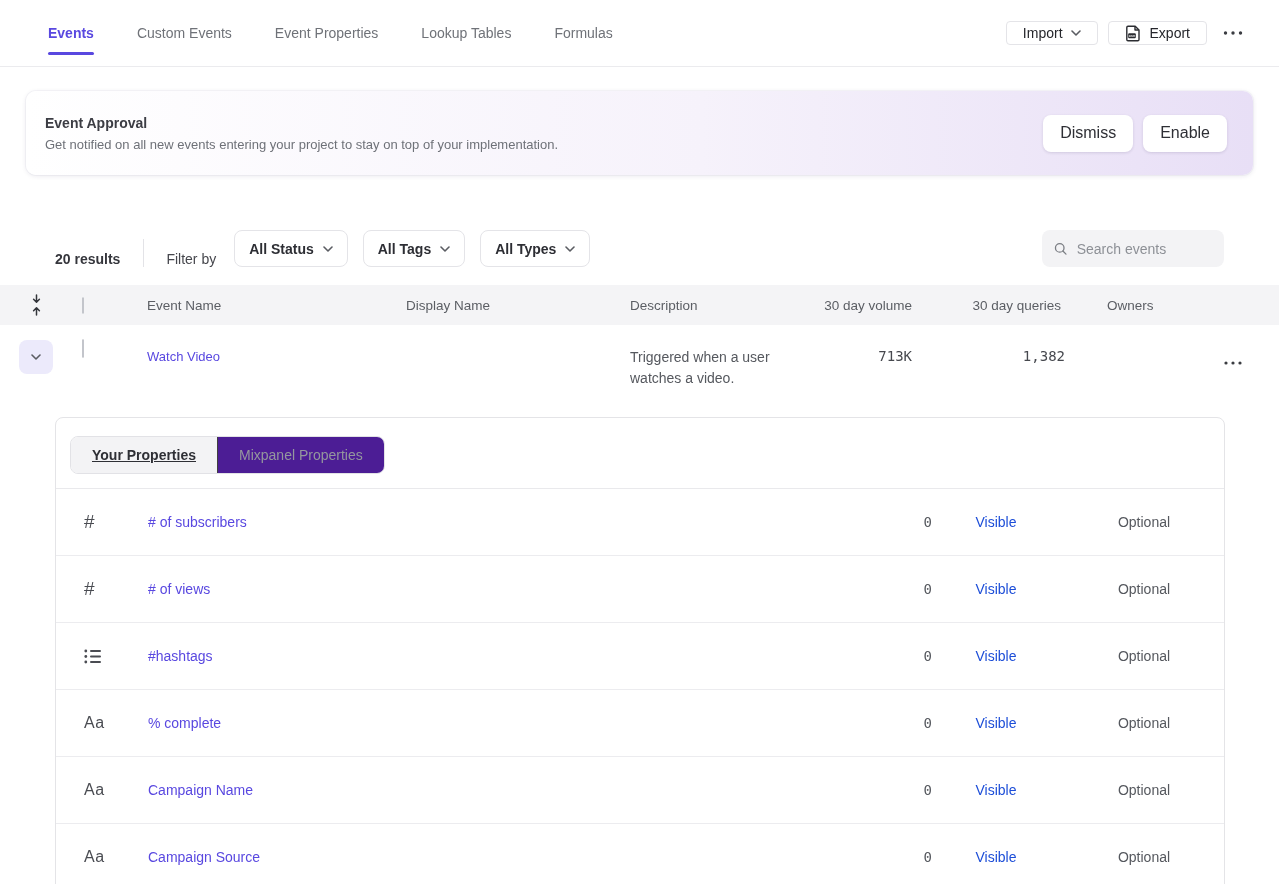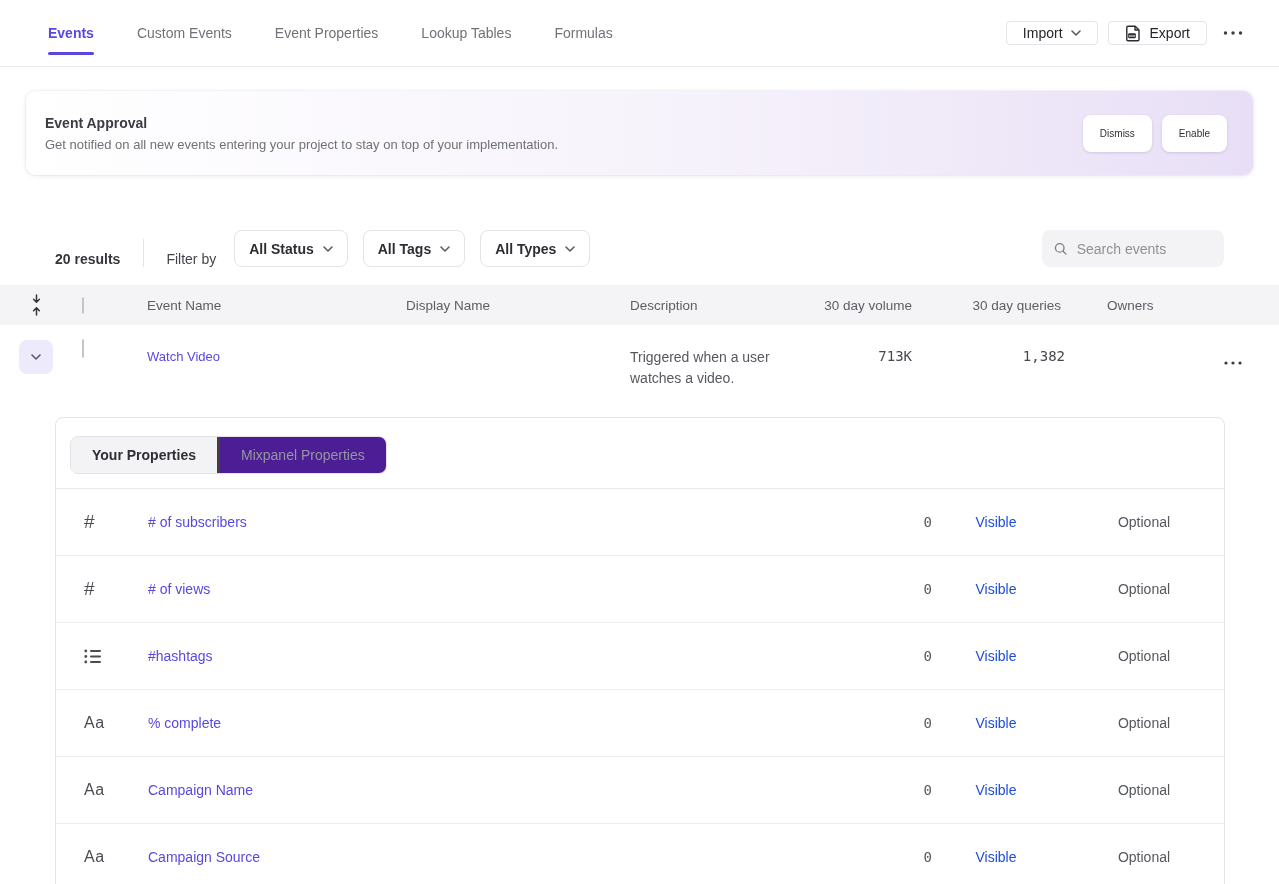--- a/index.html
+++ b/index.html
@@ -26,21 +26,21 @@
   
   .banner { margin:24px 26px 0; height:84px; border-radius:10px;
     background:linear-gradient(90deg,#ffffff 0%,#f6f2fb 55%,#e8dff6 100%);
     box-shadow:0 1px 5px rgba(40,30,80,.10), 0 0 0 1px rgba(40,30,80,.03);
     display:flex; align-items:center; padding:0 26px 0 19px; }
   .banner-text { display:flex; flex-direction:column; gap:6px; }
   .banner-title { font-size:14px; font-weight:700; color:#3c3d44; }
   .banner-desc { font-size:13px; color:#6e7178; }
   .banner-actions { margin-left:auto; display:flex; gap:10px; }
   .banner-btn { height:37px; padding:0 17px; background:#fff; border:none; border-radius:8px;
-    font-size:10px; font-weight:500; color:#2e2f35; cursor:pointer; font-family:inherit;
+    font-size:16px; font-weight:500; color:#2e2f35; cursor:pointer; font-family:inherit;
     box-shadow:0 1px 3px rgba(40,30,80,.14); }
 
   
   .toolbar { margin-top:56px; padding:0 55px 0 55px; display:flex; align-items:flex-end; height:36px; }
   .results { font-size:14px; font-weight:700; color:#35363c; }
   .v-divider { width:1px; height:28px; background:#e3e3e7; margin:0 22px 0 23px; }
   .filter-by { font-size:14px; font-weight:500; color:#45464c; margin-right:18px; }
   .drop { display:inline-flex; align-items:center; gap:9px; height:37px; padding:0 14px;
     background:#fff; border:1px solid #e4e4e8; border-radius:8px; font-size:14px;
     font-weight:700; color:#2d2e34; cursor:pointer; margin-right:15px; font-family:inherit; }
@@ -75,21 +75,21 @@
   .num-vol { padding-right:8px; } .num-q { padding-right:0; }
   .row-actions { display:flex; justify-content:flex-end; padding-right:31px; padding-top:11px; }
 
   
   .panel { margin:13px 54px 0 55px; background:#fff; border:1px solid #e4e4e7;
     border-radius:8px; min-height:520px; }
   .seg-group { display:inline-flex; margin:18px 0 0 14px; border:1px solid #e2e2e6;
     border-radius:8px; overflow:hidden; }
   .seg { height:36px; padding:0 21px; display:flex; align-items:center; font-size:14px;
     cursor:pointer; background:#4c1d95; color:#94979e; font-weight:500; }
-  .seg.active { background:#f3f3f5; color:#2e2f35; font-weight:700; border-right:3px solid #404040; }
+  .seg.active { background:#f3f3f5; color:#2e2f35; font-weight:700; border-right:1px solid #404040;text-decoration:underline; }
   .panel-divider { height:1px; background:#e9e9ec; margin-top:14px; }
 
   .prop-row { display:grid; grid-template-columns:92px 1fr 190px 132px 160px;
     height:67px; align-items:center; border-bottom:1px solid #ececef; }
   .prop-icon { padding-left:28px; color:#3f4146; display:flex; align-items:center; }
   .glyph-number { font-size:19px; font-weight:400; color:#4a4c52; }
   .glyph-text { font-size:16px; font-weight:500; color:#4a4c52; letter-spacing:.5px; }
   .prop-link { font-size:14px; color:#5948e0; text-decoration:none; cursor:pointer; }
   .prop-zero { text-align:right; font-size:14px; color:#55585e; }
   .prop-vis { text-align:center; padding-right:4px; font-size:14px; color:#1d4ed8; cursor:pointer; }

